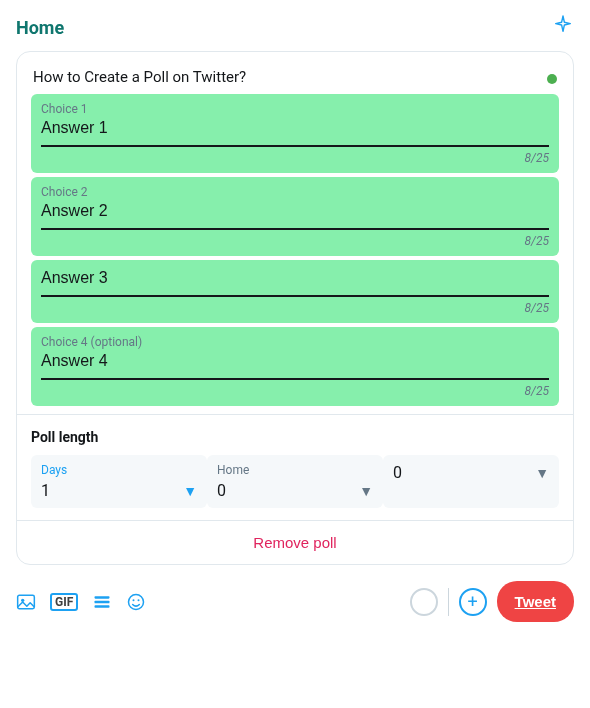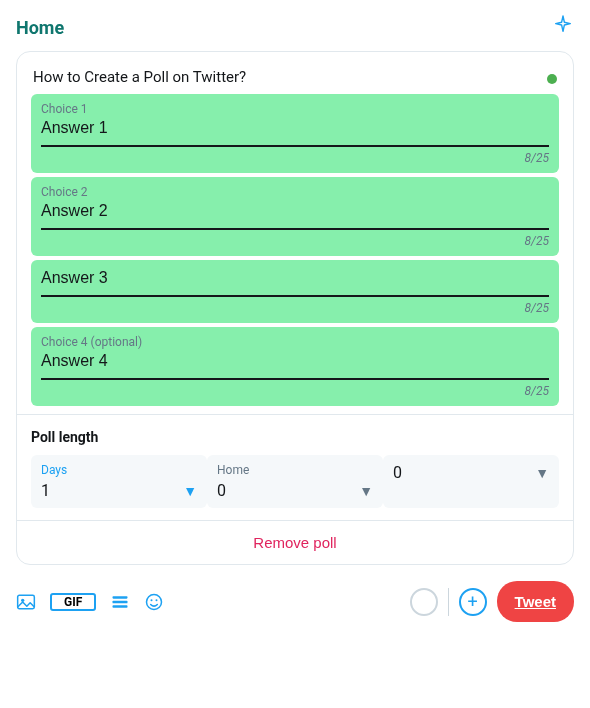--- a/index.html
+++ b/index.html
@@ -220,24 +220,24 @@
       border-radius: 20px;
       padding: 12px 18px;
       font-size: 15px;
       font-weight: 700;
       cursor: pointer;
       text-decoration: underline;
     }
     .icon-gif {
       font-size: 12px;
       font-weight: 700;
-      color: #000000;
+      color: #404040;
       border: 2px solid #1da1f2;
       border-radius: 3px;
-      padding: 1px 12px;
+      padding: 1px 3px;
       line-height: 1;
     }
   </style>
 </head>
 <body>
 
 <div class="header">
   <span class="header-title">Home</span>
   <span class="sparkle-icon">
     <svg width="22" height="22" viewBox="0 0 24 24" fill="none" xmlns="http://www.w3.org/2000/svg">

